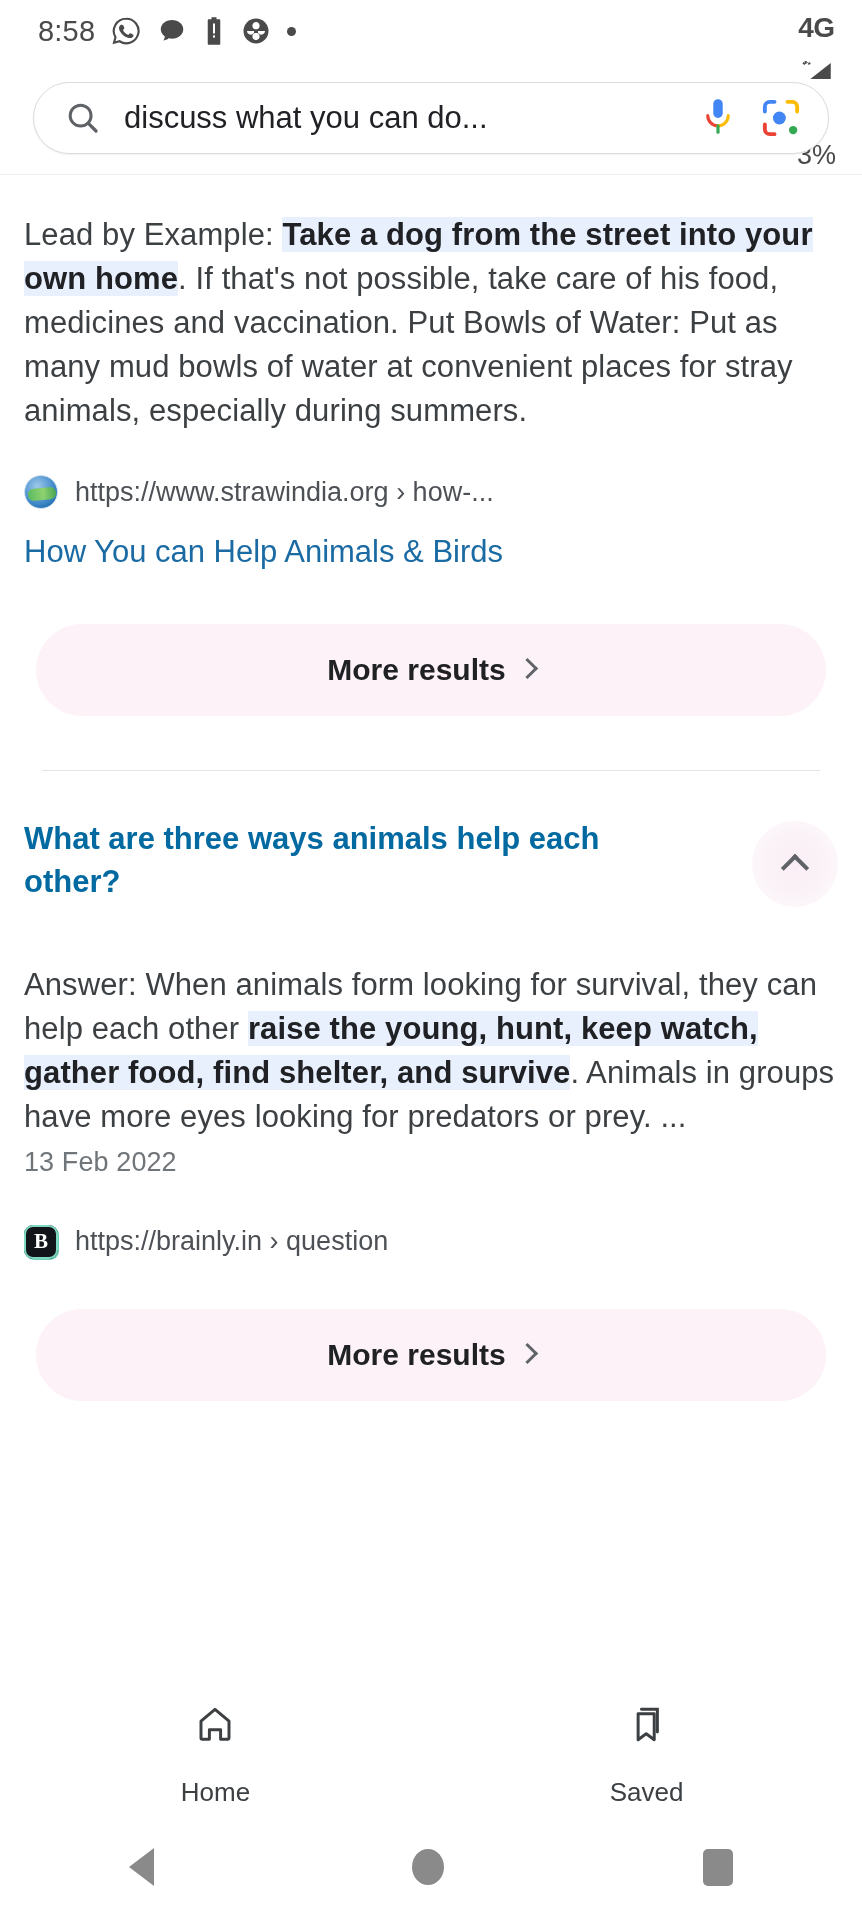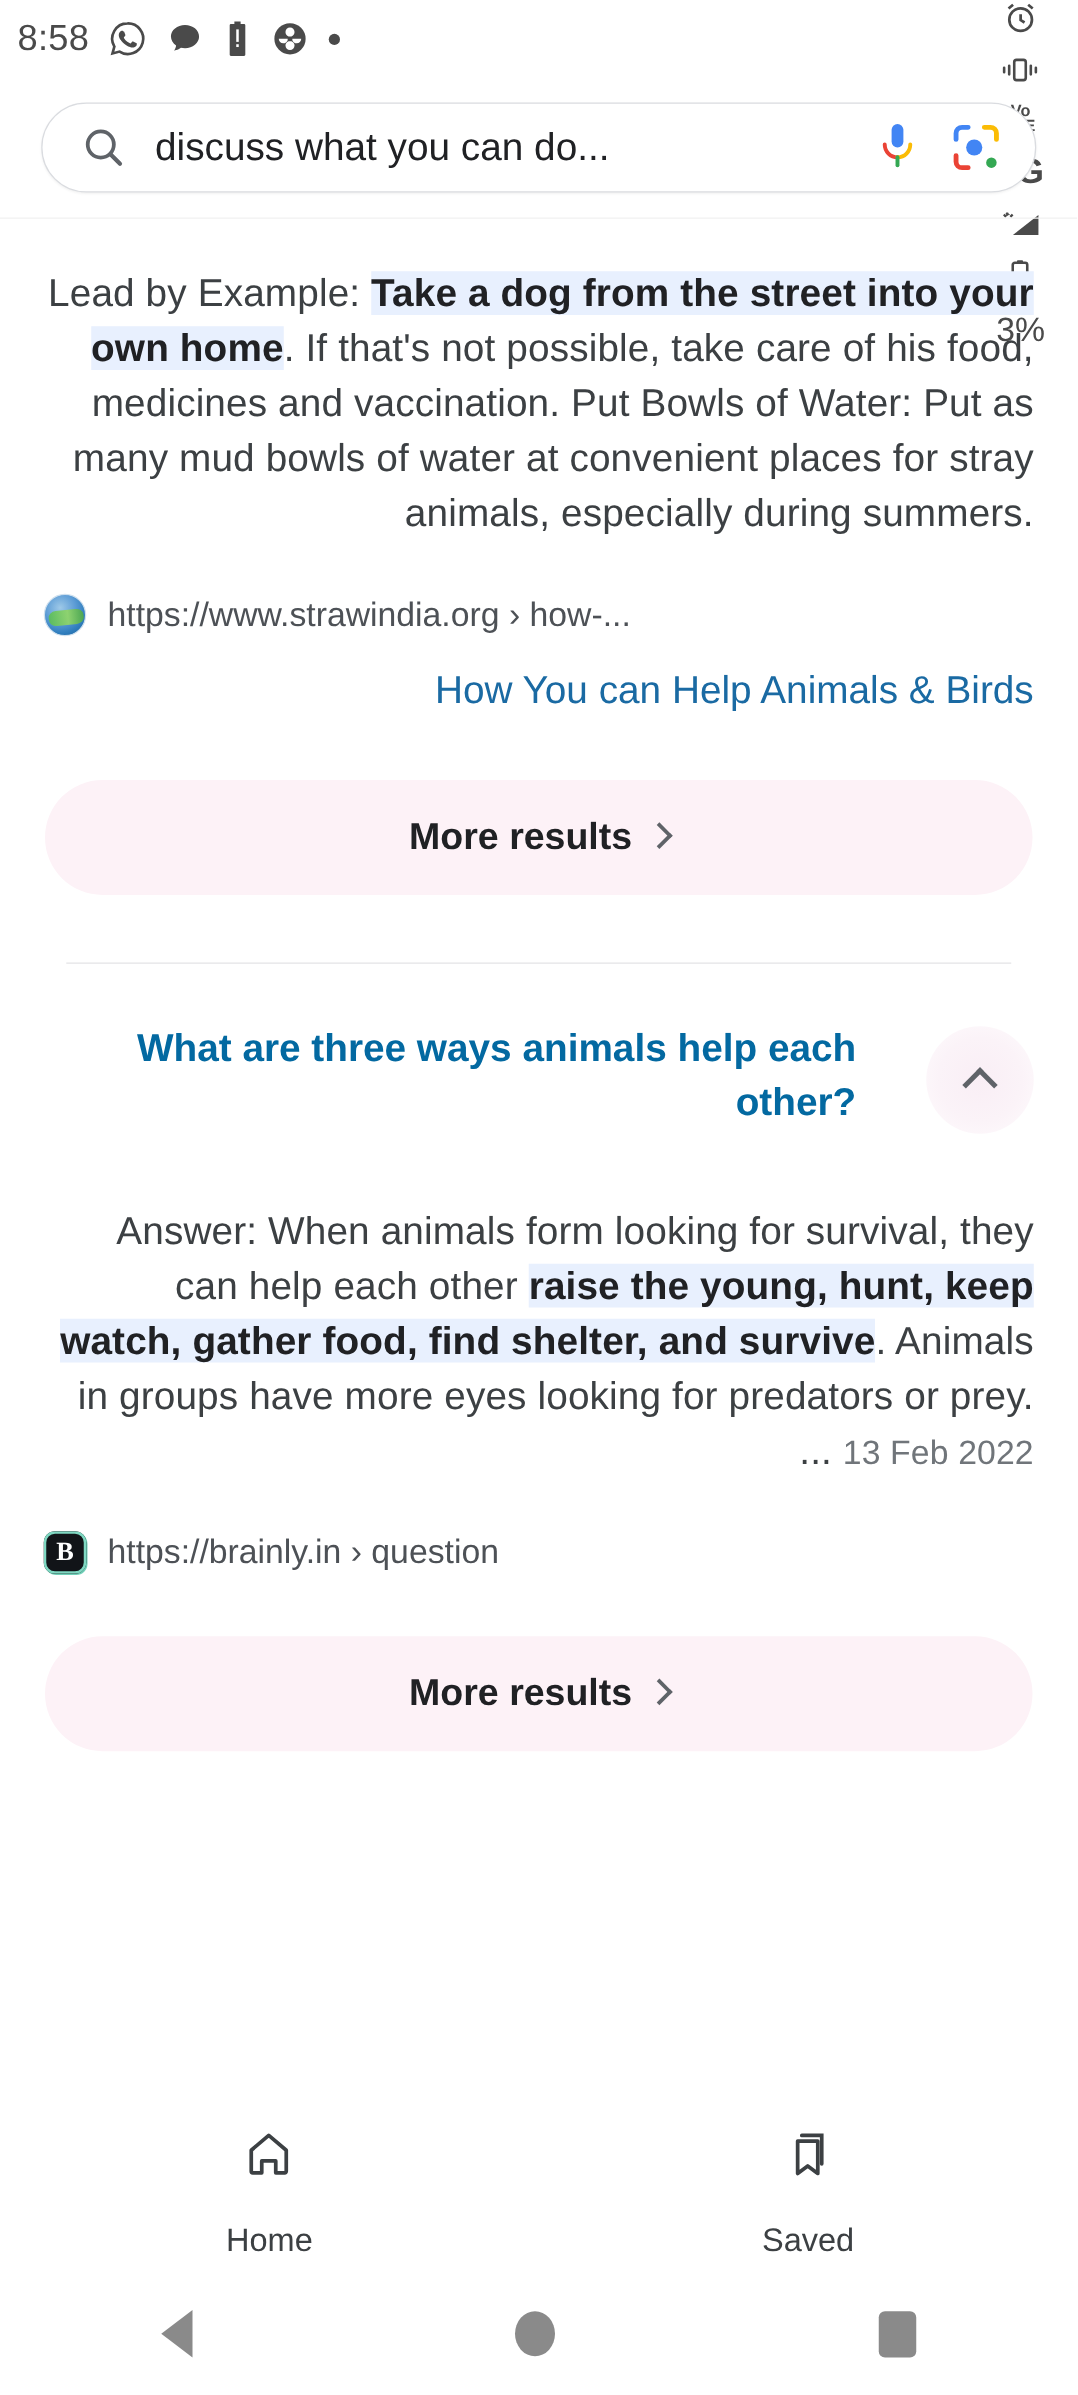--- a/index.html
+++ b/index.html
@@ -8,22 +8,22 @@
     font-family:"Liberation Sans", sans-serif;
     background:#ffffff;
     color:#202124;
     overflow:hidden;
   }
   .phone { position:relative; width:862px; height:1916px; display:flex; flex-direction:column; background:#fff; }
 
   
   .statusbar {
     height:62px; flex:0 0 62px;
-    display:flex; justify-content:space-between;
-    padding:0 26px 0 14px;
+    display:flex; align-items:center; justify-content:space-between;
+    padding:0 26px 0 38px;
     color:#5f6368;
   }
   .sb-left, .sb-right { display:flex; align-items:center; }
   .sb-left { gap:16px; }
   .sb-right { gap:13px;flex-direction:column; }
   .sb-time { font-size:29px; font-weight:400; letter-spacing:.2px; color:#4a4a4a; }
   .sb-batt-pct { font-size:27px; color:#4a4a4a; }
   .sb-ico { display:inline-flex; align-items:center; justify-content:center; }
   .sb-dot { width:9px; height:9px; border-radius:50%; background:#4a4a4a; display:inline-block; }
   .volte { display:flex; flex-direction:column; align-items:center; line-height:.95; font-weight:700; color:#4a4a4a; }
@@ -38,21 +38,21 @@
     display:flex; align-items:center; padding:0 26px 0 30px; gap:22px;
     background:#fff; box-shadow:0 1px 2px rgba(60,64,67,.08);
   }
   .search-text {
     flex:1; font-size:31px; color:#202124; white-space:nowrap; overflow:hidden;
     text-overflow:ellipsis;
   }
   .topdivider { height:1px; background:#f1f1f1; width:100%; flex:0 0 1px; }
 
   
-  .content { flex:1 1 auto; overflow:hidden; padding:0 35px;text-align:right; }
+  .content { flex:1 1 auto; overflow:hidden; padding:0 24px; }
 
   .snippet {
     font-size:31px; line-height:1.42; color:#3c4043; margin-top:38px;
     letter-spacing:.1px;
   }
   .snippet .hl { background:#e8f0fe; font-weight:700; color:#202124; }
 
   .source-row { display:flex; align-items:center; gap:17px; margin-top:42px; }
   .favicon { width:34px; height:34px; flex:0 0 34px; border-radius:50%; position:relative; overflow:hidden; }
   .fav-straw {

